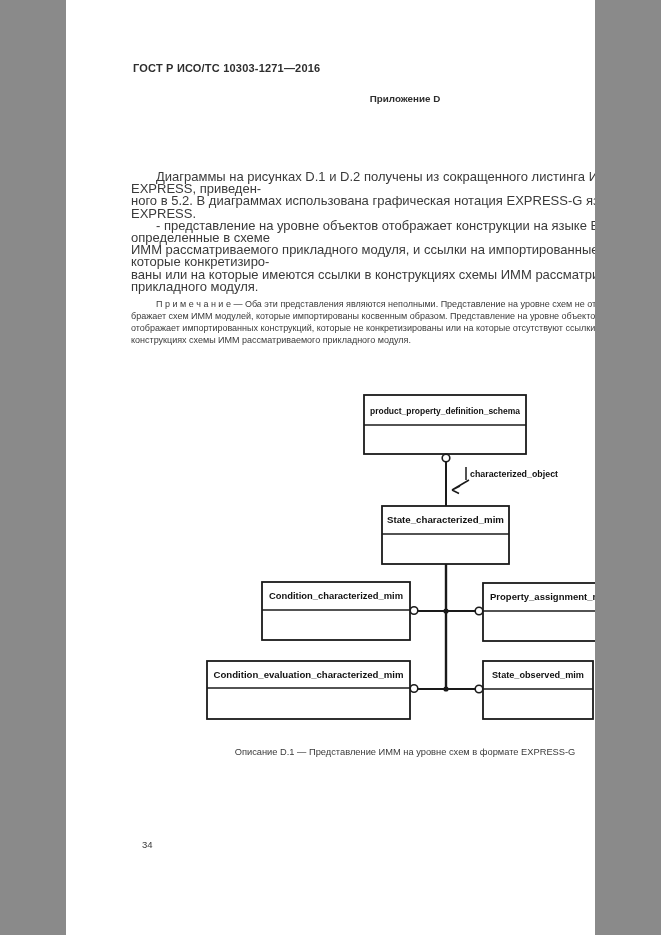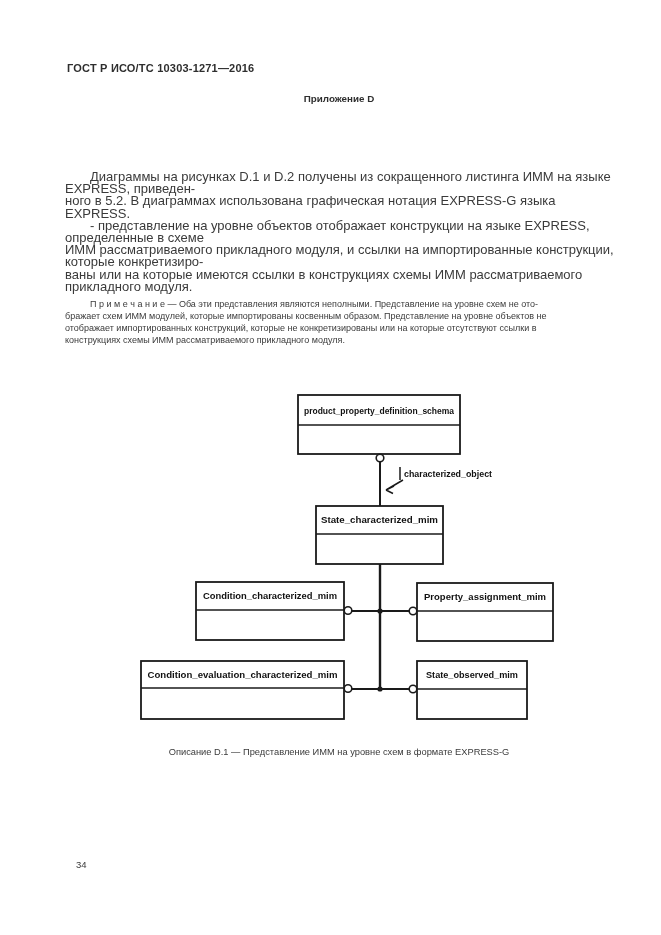--- a/index.html
+++ b/index.html
@@ -1,18 +1,18 @@
 <!DOCTYPE html>
 <html><head>
 <meta charset="utf-8">
 <style>
   html,body{margin:0;padding:0;background:#8a8a8a;}
   .page{
     position:relative;
-    width:661px;height:935px;
+    width:529px;height:935px;
     background:#ffffff;
     font-family:"Liberation Sans", sans-serif;
     color:#333;
     overflow:hidden;
     margin:0 auto;
   }
   .running-header{
     position:absolute;left:67px;top:62px;
     font-size:11px;font-weight:bold;color:#2e2e2e;letter-spacing:.2px;
   }
@@ -43,21 +43,21 @@
   .diagram text{
     font-family:"Liberation Sans", sans-serif;
     font-weight:bold;font-size:9px;fill:#111;
   }
   .figure-caption{
     position:absolute;left:65px;top:747px;width:548px;
     text-align:center;font-size:9.3px;color:#3a3a3a;
   }
   .page-number{
     position:absolute;left:76px;top:839px;
-    font-size:9.5px;color:#3a3a3a;margin-top:20px;
+    font-size:9.5px;color:#3a3a3a;
   }
 </style>
 </head>
 <body>
 
 <div class="page">
 
   <div class="running-header">ГОСТ Р ИСО/ТС 10303-1271—2016</div>
 
   <div class="appendix-block">

